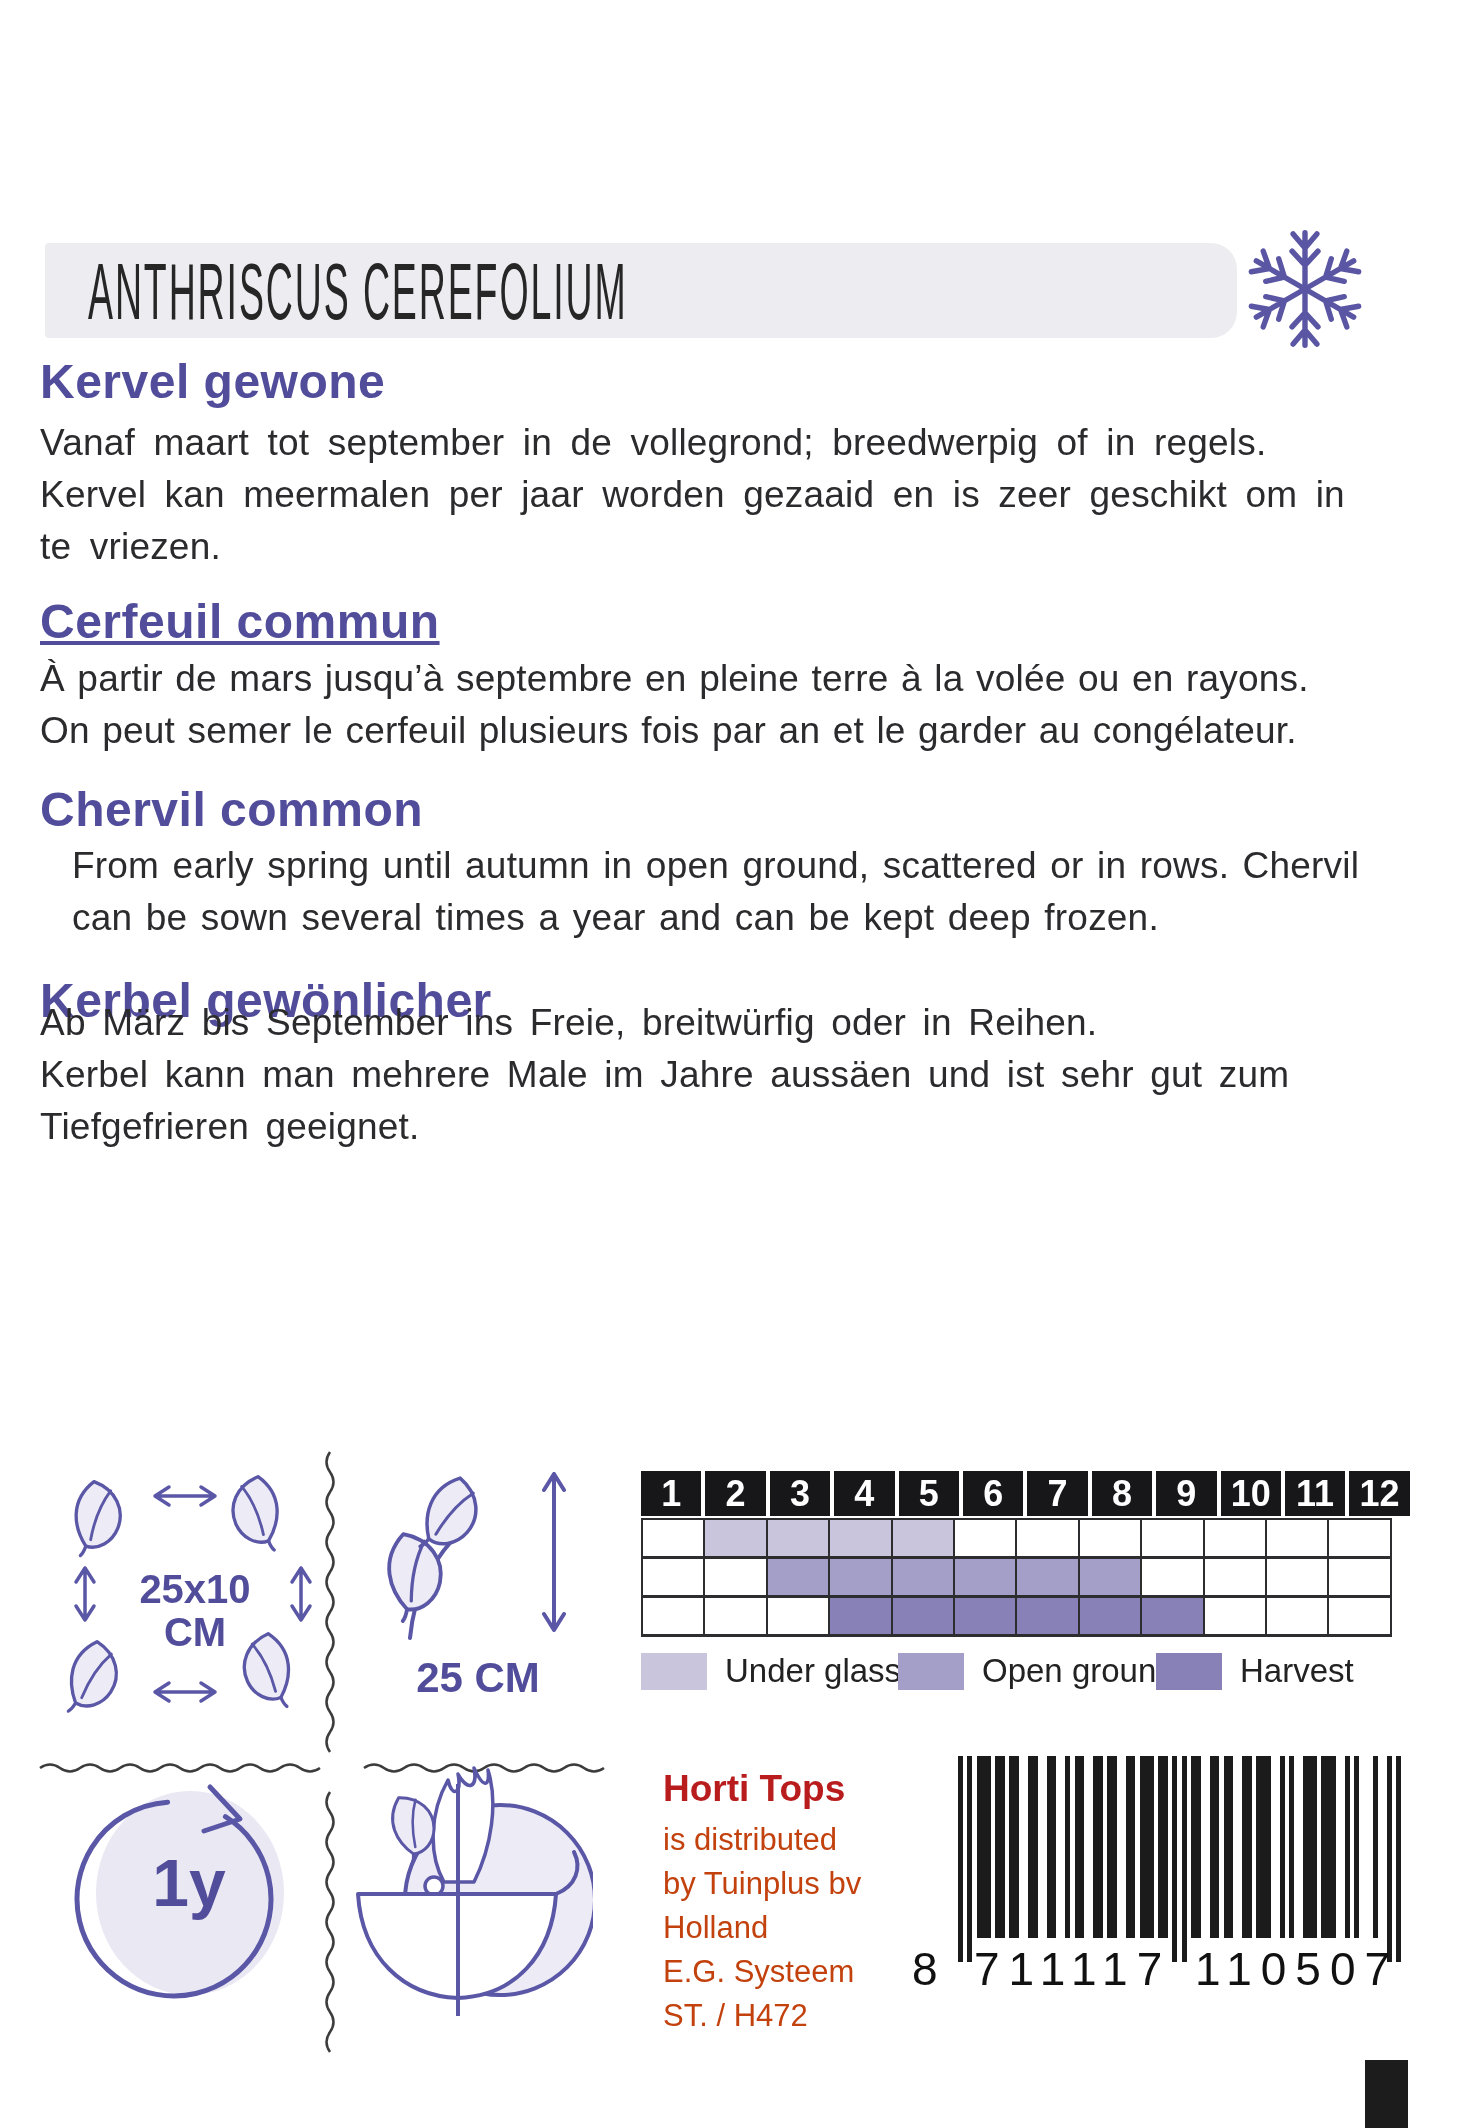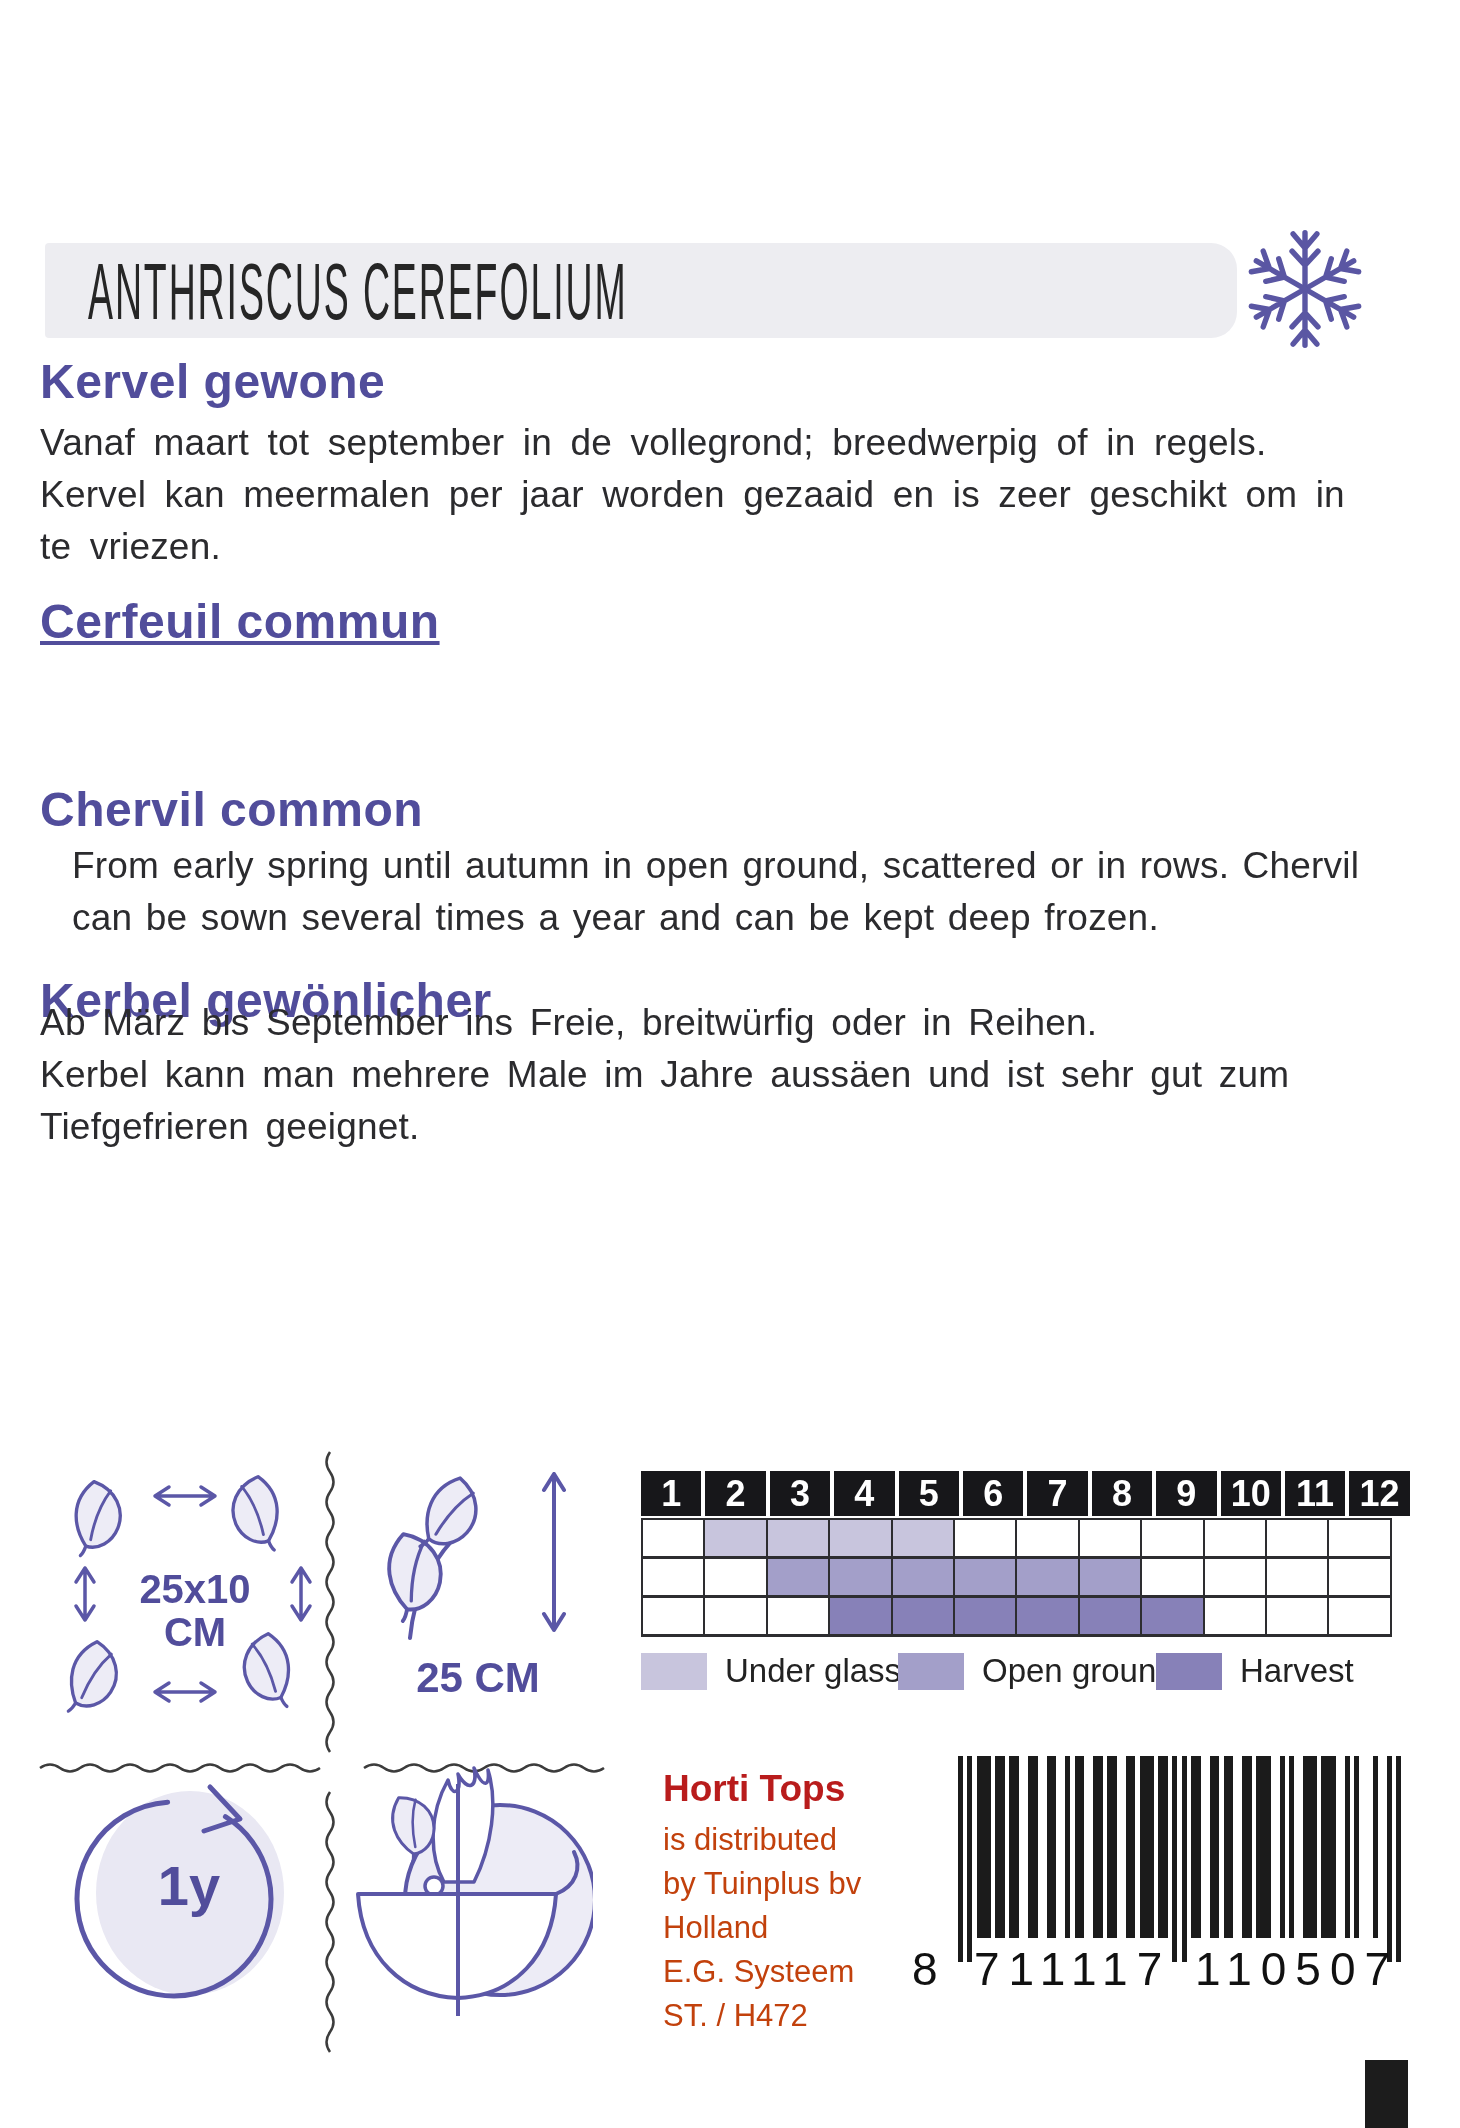--- a/index.html
+++ b/index.html
@@ -23,21 +23,21 @@
   #h-de{top:973px;} #p-de{top:997px;word-spacing:6px;}
 
   
   .grp{position:absolute;}
   .icon-label{position:absolute;color:#514d9b;font-weight:bold;text-align:center;}
   #spacing-grp{left:55px;top:1462px;width:280px;height:270px;}
   #spacing-label{left:60px;top:106px;width:160px;font-size:40px;line-height:43px;white-space:pre-line;}
   #height-grp{left:362px;top:1460px;width:232px;height:245px;}
   #height-label{left:28px;top:194px;width:176px;font-size:42px;}
   #cycle-grp{left:62px;top:1775px;width:235px;height:245px;}
-  #cycle-label{left:72px;top:78px;width:110px;font-size:56px;}
+  #cycle-label{left:72px;top:70px;width:110px;font-size:66px;}
   #bowl-grp{left:348px;top:1742px;width:245px;height:280px;}
   .abs{position:absolute;}
 
   
   #cal-header{position:absolute;left:641px;top:1471px;display:flex;gap:4px;}
   .cal-mcell{width:60.4px;height:45px;background:#17171a;color:#fff;font-size:36px;font-weight:bold;
              display:flex;align-items:center;justify-content:center;}
   #cal-body{position:absolute;left:641px;top:1518px;border-top:2px solid #2d2d30;border-left:2px solid #2d2d30;}
   .cal-row{display:flex;}
   .cal-cell{width:62.4px;height:39px;box-sizing:border-box;border-right:2px solid #2d2d30;
@@ -96,20 +96,22 @@
     <use href="#flake-arm" transform="rotate(180 62 62)"></use>
     <use href="#flake-arm" transform="rotate(240 62 62)"></use>
     <use href="#flake-arm" transform="rotate(300 62 62)"></use>
   </svg>
 
   <div id="h-nl" class="sec-h">Kervel gewone</div>
   <div id="p-nl" class="sec-p">Vanaf maart tot september in de vollegrond; breedwerpig of in regels.
 Kervel kan meermalen per jaar worden gezaaid en is zeer geschikt om in
 te vriezen.</div>
   <div id="h-fr" class="sec-h">Cerfeuil commun</div>
+  <div id="p-fr" class="sec-p">À partir de mars jusqu’à septembre en pleine terre à la volée ou en rayons.
+On peut semer le cerfeuil plusieurs fois par an et le garder au congélateur.</div>
   <div id="h-en" class="sec-h">Chervil common</div>
   <div id="p-en" class="sec-p">From early spring until autumn in open ground, scattered or in rows. Chervil
 can be sown several times a year and can be kept deep frozen.</div>
   <div id="h-de" class="sec-h">Kerbel gewönlicher</div>
   <div id="p-de" class="sec-p">Ab März bis September ins Freie, breitwürfig oder in Reihen.
 Kerbel kann man mehrere Male im Jahre aussäen und ist sehr gut zum
 Tiefgefrieren geeignet.</div>
 
   <div id="spacing-grp" class="grp">
     <svg class="abs" style="left:0;top:0" width="280" height="270" viewBox="0 0 280 270">

